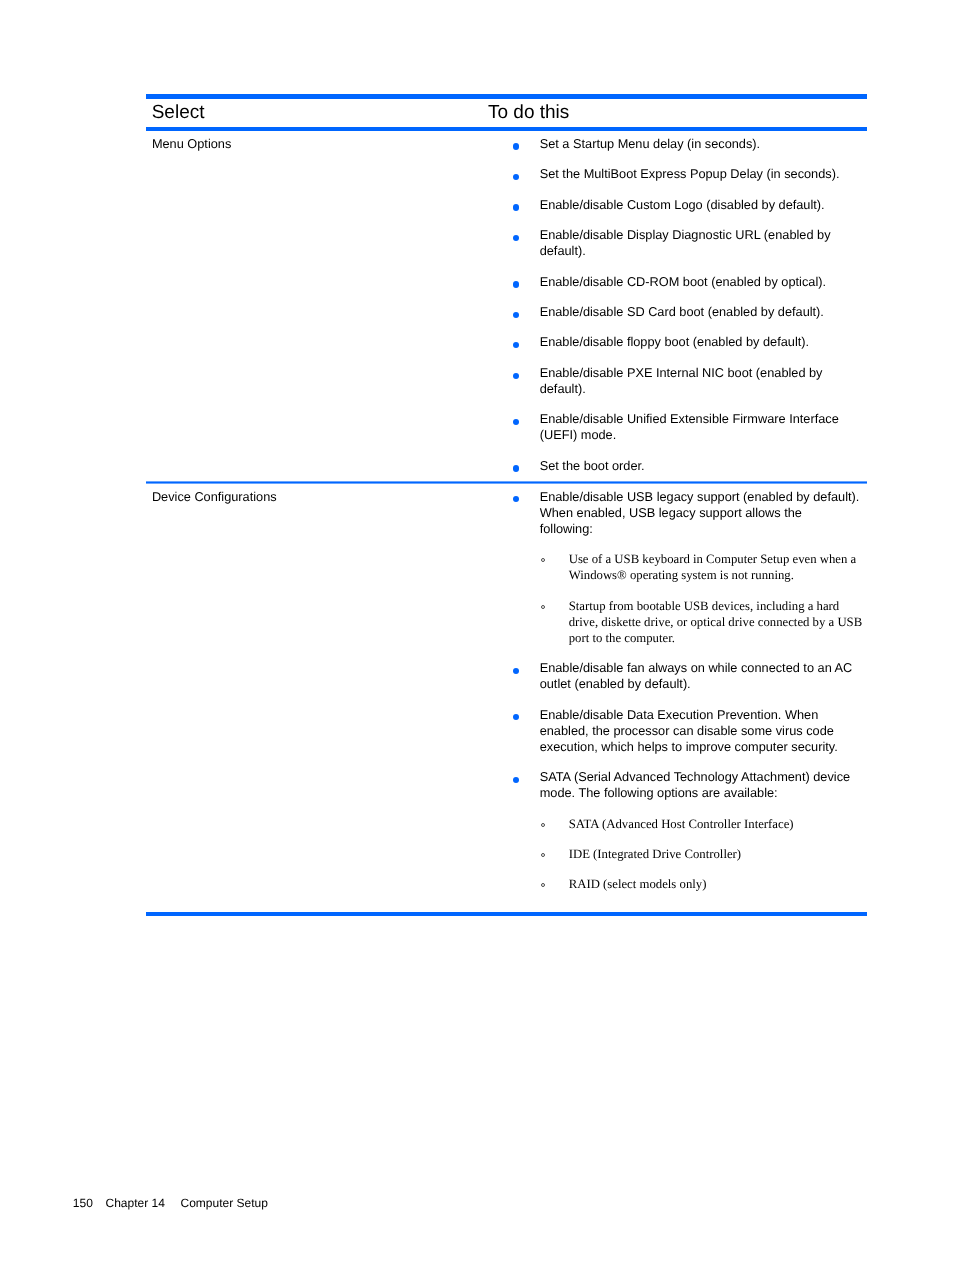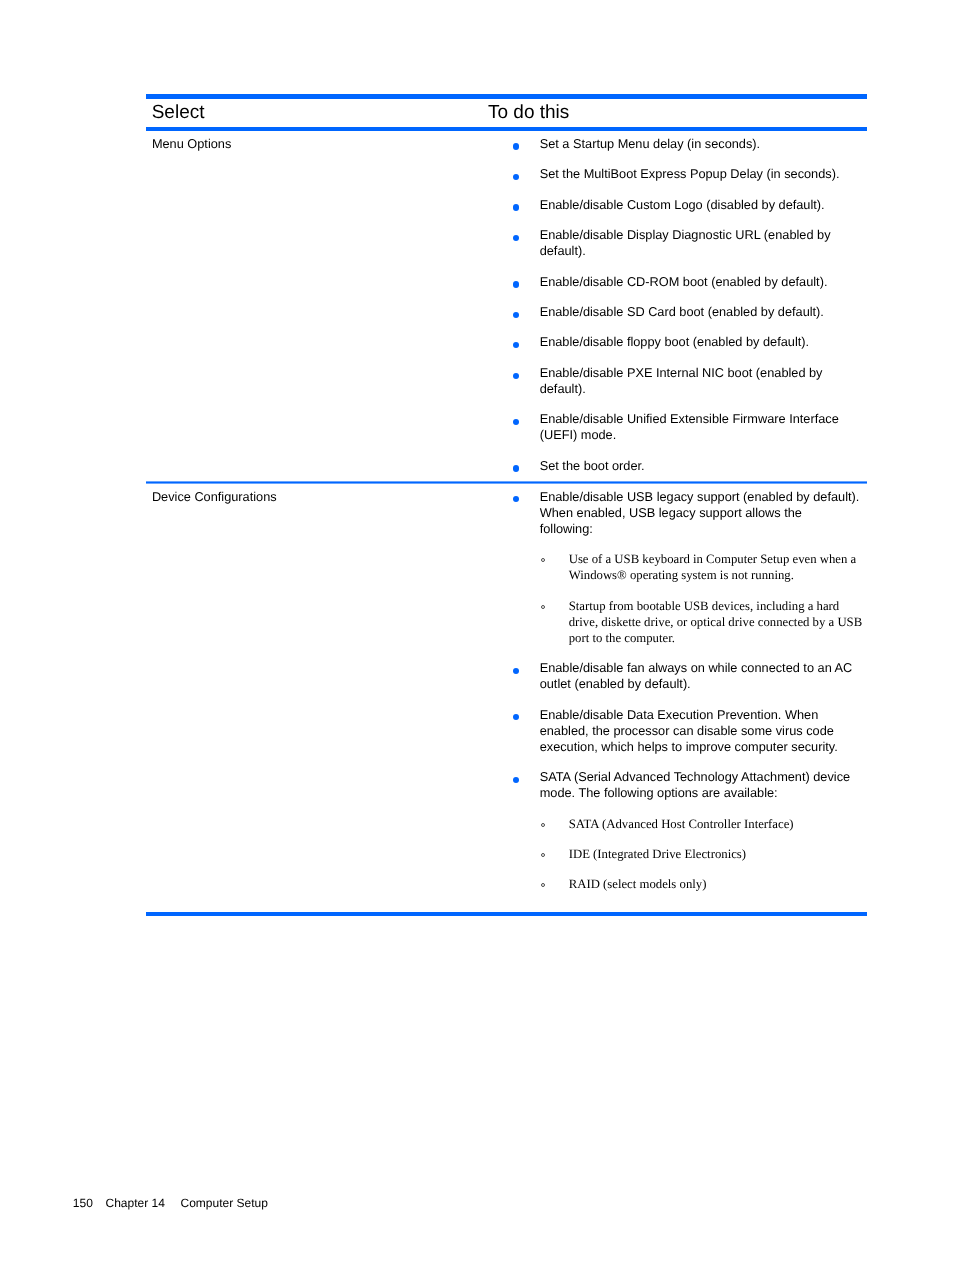--- a/index.html
+++ b/index.html
@@ -80,34 +80,34 @@
 
   <div class="rowlabel rowlabel-1">Menu Options</div>
   <div class="rowlabel rowlabel-2">Device Configurations</div>
 
   <div class="actions actions-1">
       <ul class="lvl1">
         <li><span>Set a Startup Menu delay (in seconds).</span></li>
         <li><span>Set the MultiBoot Express Popup Delay (in seconds).</span></li>
         <li><span>Enable/disable Custom Logo (disabled by default).</span></li>
         <li><span>Enable/disable Display Diagnostic URL (enabled by default).</span></li>
-        <li><span>Enable/disable CD-ROM boot (enabled by default).</span></li>
+        <li><span>Enable/disable CD-ROM boot (enabled by optical).</span></li>
         <li><span>Enable/disable SD Card boot (enabled by default).</span></li>
         <li><span>Enable/disable floppy boot (enabled by default).</span></li>
         <li><span>Enable/disable PXE Internal NIC boot (enabled by default).</span></li>
         <li><span>Enable/disable Unified Extensible Firmware Interface (UEFI) mode.</span></li>
         <li><span>Set the boot order.</span></li>
       </ul>
     </div>
   <div class="actions actions-2">
       <ul class="lvl1">
         <li><span>Enable/disable USB legacy support (enabled by default).
 When enabled, USB legacy support allows the
 following:</span><ul class="lvl2"><li><span>Use of a USB keyboard in Computer Setup even when a Windows® operating system is not running.</span></li><li><span>Startup from bootable USB devices, including a hard drive, diskette drive, or optical drive connected by a USB port to the computer.</span></li></ul></li>
         <li><span>Enable/disable fan always on while connected to an AC outlet (enabled by default).</span></li>
         <li><span>Enable/disable Data Execution Prevention. When enabled, the processor can disable some virus code execution, which helps to improve computer security.</span></li>
-        <li><span>SATA (Serial Advanced Technology Attachment) device mode. The following options are available:</span><ul class="lvl2"><li><span>SATA (Advanced Host Controller Interface)</span></li><li><span>IDE (Integrated Drive Electronics)</span></li><li><span>RAID (select models only)</span></li></ul></li>
+        <li><span>SATA (Serial Advanced Technology Attachment) device mode. The following options are available:</span><ul class="lvl2"><li><span>SATA (Advanced Host Controller Interface)</span></li><li><span>IDE (Integrated Drive Controller)</span></li><li><span>RAID (select models only)</span></li></ul></li>
       </ul>
     </div>
 
   <div class="footer"><span>150</span><span class="gap1"></span><span>Chapter 14</span><span class="gap2"></span><span>Computer Setup</span></div>
 
 </div>
 
 </body></html>

